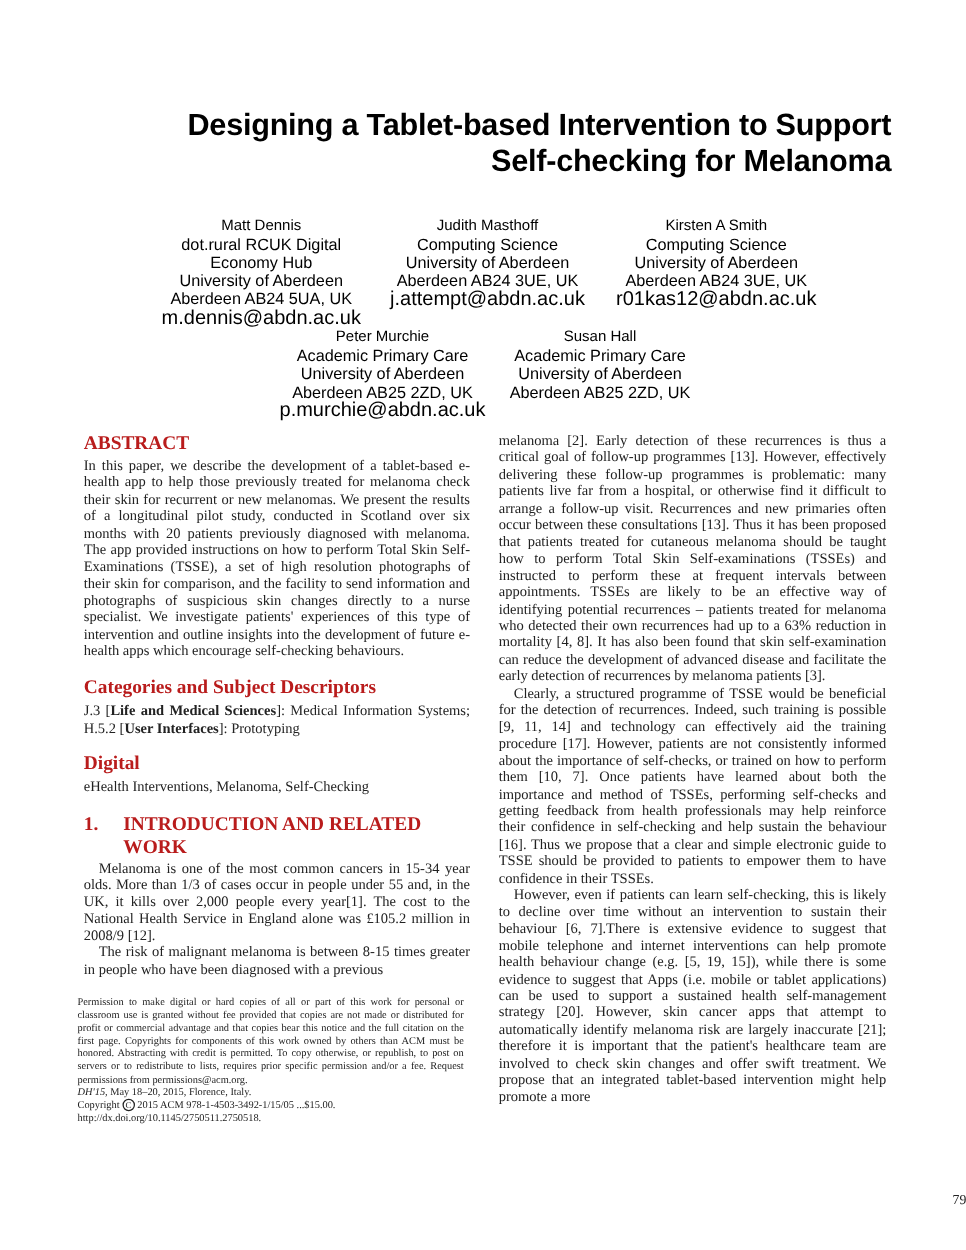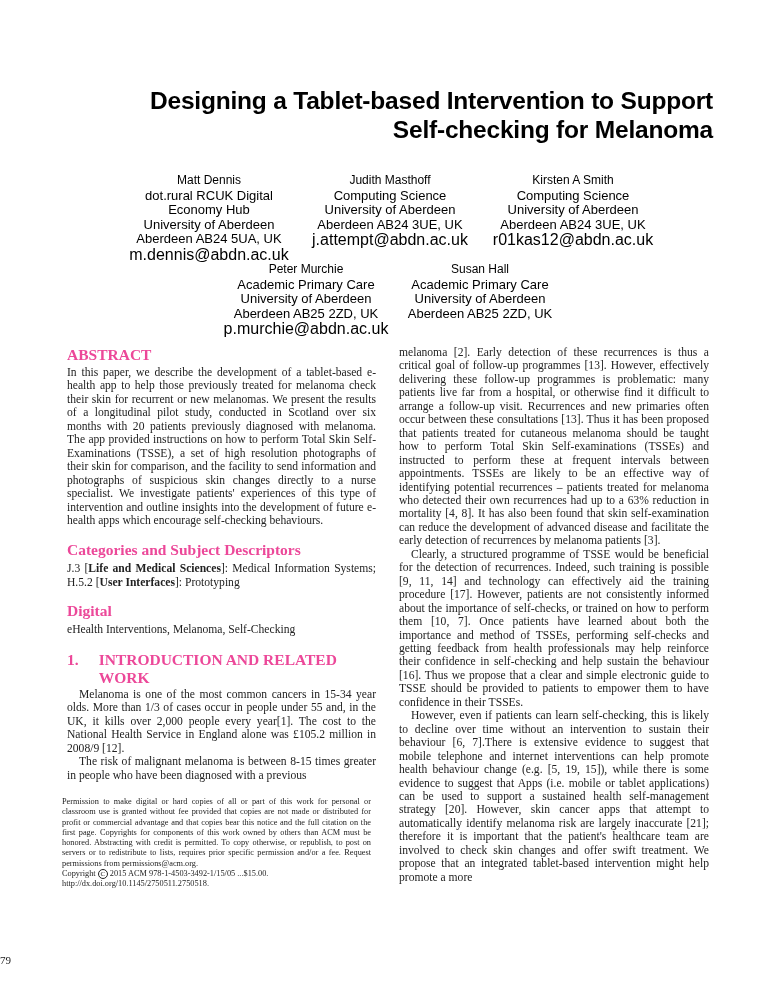--- a/index.html
+++ b/index.html
@@ -19,21 +19,21 @@
   }
   .author .name { font-size: 12px; line-height: 18px; }
   .author .aff { font-size: 13px; line-height: 14.4px; }
   .author .email { font-size: 16px; line-height: 16.5px; }
 
   .col-left { position: absolute; left: 67px; top: 346px; width: 309px; }
   .col-right { position: absolute; left: 399px; top: 346px; width: 310px; }
 
   .h1 {
     font-family: "Liberation Serif", serif; font-weight: bold;
-    font-size: 15.5px; line-height: 18px; color: #ec4899;
+    font-size: 15.5px; line-height: 18px; color: #b91c1c;
   }
   .p {
     font-family: "Liberation Serif", serif; font-size: 11.6px;
     line-height: 13.45px; text-align: justify; color: #222;
     hyphens: auto;
   }
   .indent { text-indent: 12px; }
   .bold { font-weight: bold; }
   .ital { font-style: italic; }
 
@@ -43,21 +43,21 @@
     position: absolute; left: 62px; top: 797px; width: 309px;
     font-family: "Liberation Serif", serif; font-size: 8.3px; line-height: 10.3px;
     text-align: justify; color: #222;
   }
   .footnote .copy-c {
     display: inline-block; border: 0.8px solid #222; border-radius: 50%;
     width: 10px; height: 10px; font-size: 7px; line-height: 9px; text-align: center;
   }
 
   .page-number {
-    position: absolute; left: 0; width: 773px; top: 954px; text-align: left;
+    position: absolute; left: 0; width: 773px; top: 954px; text-align: right;
     font-family: "Liberation Serif", serif; font-size: 11px; color: #222;
   }
 </style>
 </head>
 <body>
 
 <div class="title">
   <div>Designing a Tablet-based Intervention to Support</div>
   <div>Self-checking for Melanoma</div>
 </div>
@@ -121,17 +121,18 @@
 </div>
 
 <div class="col-right">
   <div class="p">melanoma [2]. Early detection of these recurrences is thus a critical goal of follow-up programmes [13]. However, effectively delivering these follow-up programmes is problematic: many patients live far from a hospital, or otherwise find it difficult to arrange a follow-up visit. Recurrences and new primaries often occur between these consultations [13]. Thus it has been proposed that patients treated for cutaneous melanoma should be taught how to perform Total Skin Self-examinations (TSSEs) and instructed to perform these at frequent intervals between appointments. TSSEs are likely to be an effective way of identifying potential recurrences – patients treated for melanoma who detected their own recurrences had up to a 63% reduction in mortality [4, 8]. It has also been found that skin self-examination can reduce the development of advanced disease and facilitate the early detection of recurrences by melanoma patients [3].</div>
   <div class="p indent">Clearly, a structured programme of TSSE would be beneficial for the detection of recurrences. Indeed, such training is possible [9, 11, 14] and technology can effectively aid the training procedure [17]. However, patients are not consistently informed about the importance of self-checks, or trained on how to perform them [10, 7]. Once patients have learned about both the importance and method of TSSEs, performing self-checks and getting feedback from health professionals may help reinforce their confidence in self-checking and help sustain the behaviour [16]. Thus we propose that a clear and simple electronic guide to TSSE should be provided to patients to empower them to have confidence in their TSSEs.</div>
   <div class="p indent">However, even if patients can learn self-checking, this is likely to decline over time without an intervention to sustain their behaviour [6, 7].There is extensive evidence to suggest that mobile telephone and internet interventions can help promote health behaviour change (e.g. [5, 19, 15]), while there is some evidence to suggest that Apps (i.e. mobile or tablet applications) can be used to support a sustained health self-management strategy [20]. However, skin cancer apps that attempt to automatically identify melanoma risk are largely inaccurate [21]; therefore it is important that the patient's healthcare team are involved to check skin changes and offer swift treatment. We propose that an integrated tablet-based intervention might help promote a more</div>
 </div>
 
 <div class="footnote">
   <div>Permission to make digital or hard copies of all or part of this work for personal or classroom use is granted without fee provided that copies are not made or distributed for profit or commercial advantage and that copies bear this notice and the full citation on the first page. Copyrights for components of this work owned by others than ACM must be honored. Abstracting with credit is permitted. To copy otherwise, or republish, to post on servers or to redistribute to lists, requires prior specific permission and/or a fee. Request permissions from permissions@acm.org.</div>
+  <div><span class="ital">DH'15,</span><span> May 18–20, 2015, Florence, Italy.</span></div>
   <div><span>Copyright </span><span class="copy-c">C</span><span> 2015 ACM 978-1-4503-3492-1/15/05 ...$15.00.</span></div>
   <div>http://dx.doi.org/10.1145/2750511.2750518.</div>
 </div>
 
 <div class="page-number">79</div>
 
 </body></html>

